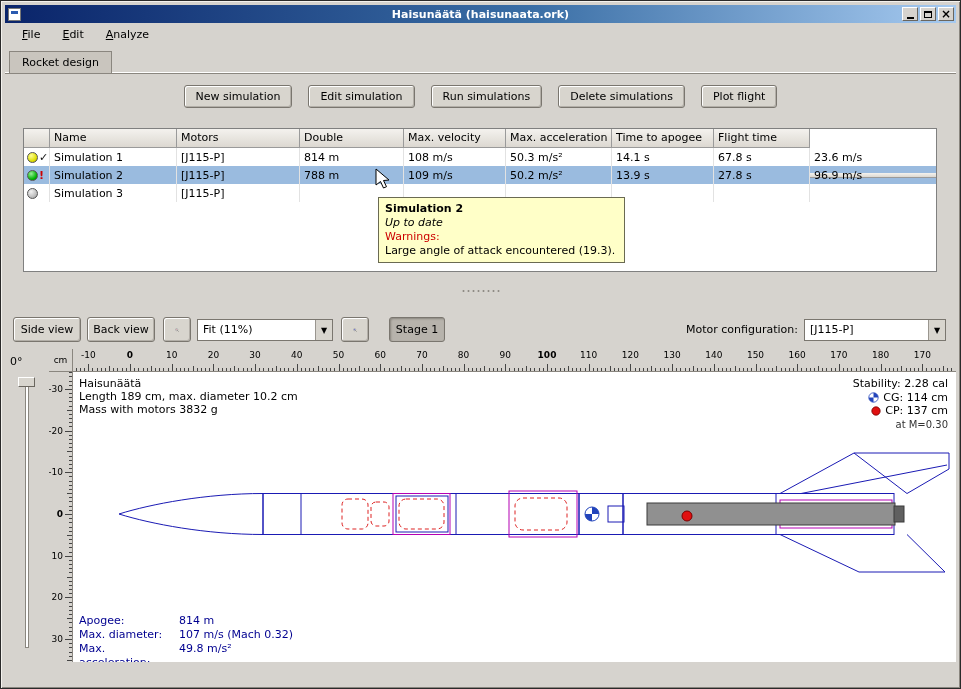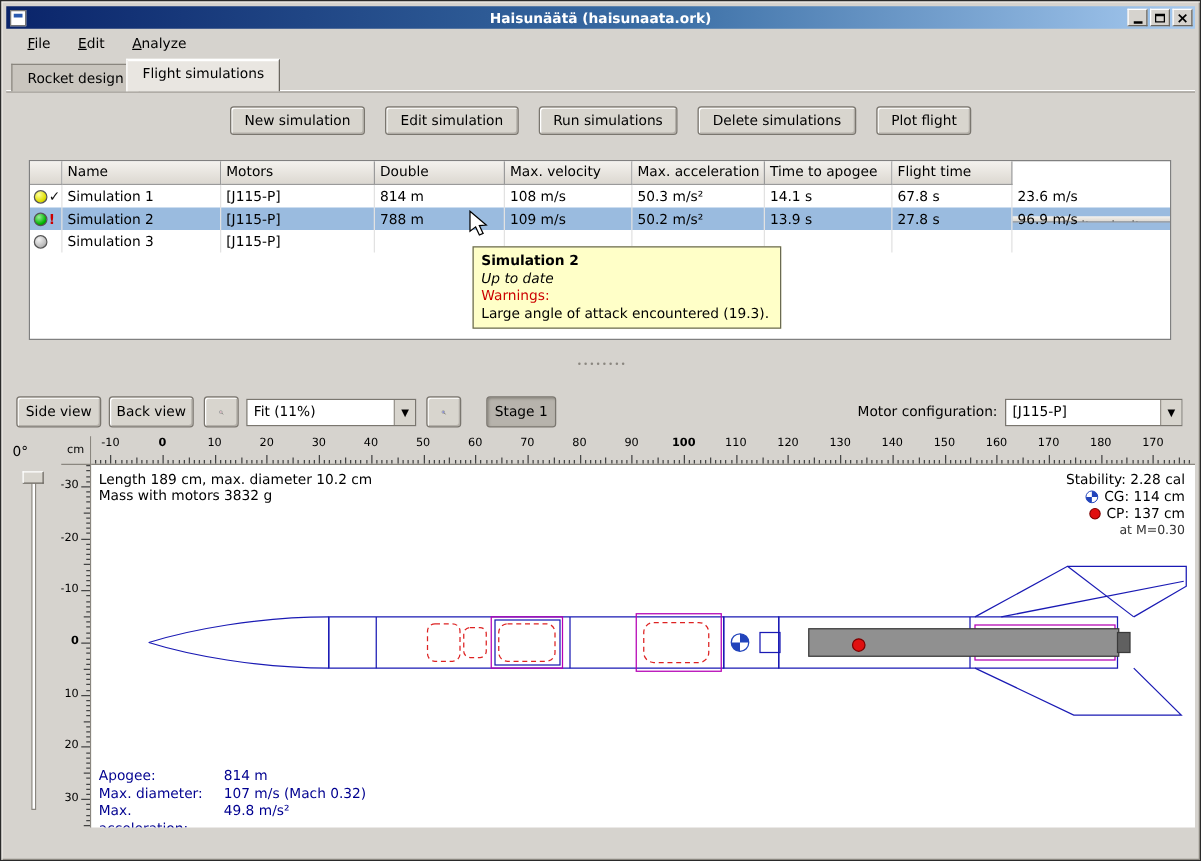--- a/index.html
+++ b/index.html
@@ -111,21 +111,20 @@
 
   <div class="menubar" id="menubar">
       <span class="menu-item">File</span>
       <span class="menu-item">Edit</span>
       <span class="menu-item">Analyze</span>
     </div>
 
   <div class="tabstrip">
     <div class="tabline"></div>
     <div class="tab tab1">Rocket design</div>
-    <div class="tab tab2 active">Flight simulations</div>
   </div>
 
   <div class="simbtns">
     <button class="btn">New simulation</button>
     <button class="btn">Edit simulation</button>
     <button class="btn">Run simulations</button>
     <button class="btn">Delete simulations</button>
     <button class="btn">Plot flight</button>
   </div>
 
@@ -589,20 +588,21 @@
       <rect x="893" y="505" width="10" height="16" fill="#606060" stroke="#3a3a3a"></rect>
       <g>
         <circle cx="591" cy="513" r="7" fill="#fff" style="stroke:var(--cg-blue)"></circle>
         <path d="M591,513 L591,506 A7,7 0 0 1 598,513 Z" style="fill:var(--cg-blue)"></path>
         <path d="M591,513 L591,520 A7,7 0 0 1 584,513 Z" style="fill:var(--cg-blue)"></path>
       </g>
       <circle cx="686" cy="515" r="5" stroke="#7a0000" style="fill:var(--cp-red)"></circle>
     </svg>
 
     <div class="rinfo">
+      <div>Haisunäätä</div>
       <div>Length 189 cm, max. diameter 10.2 cm</div>
       <div>Mass with motors 3832 g</div>
     </div>
 
     <div class="stab">
       <div>Stability: 2.28 cal</div>
       <div class="stabrow">
         <svg width="11" height="11" viewBox="0 0 14 14">
             <circle cx="7" cy="7" r="6" fill="#fff" style="stroke:var(--cg-blue)"></circle>
             <path d="M7,7 L7,1 A6,6 0 0 1 13,7 Z" style="fill:var(--cg-blue)"></path>

